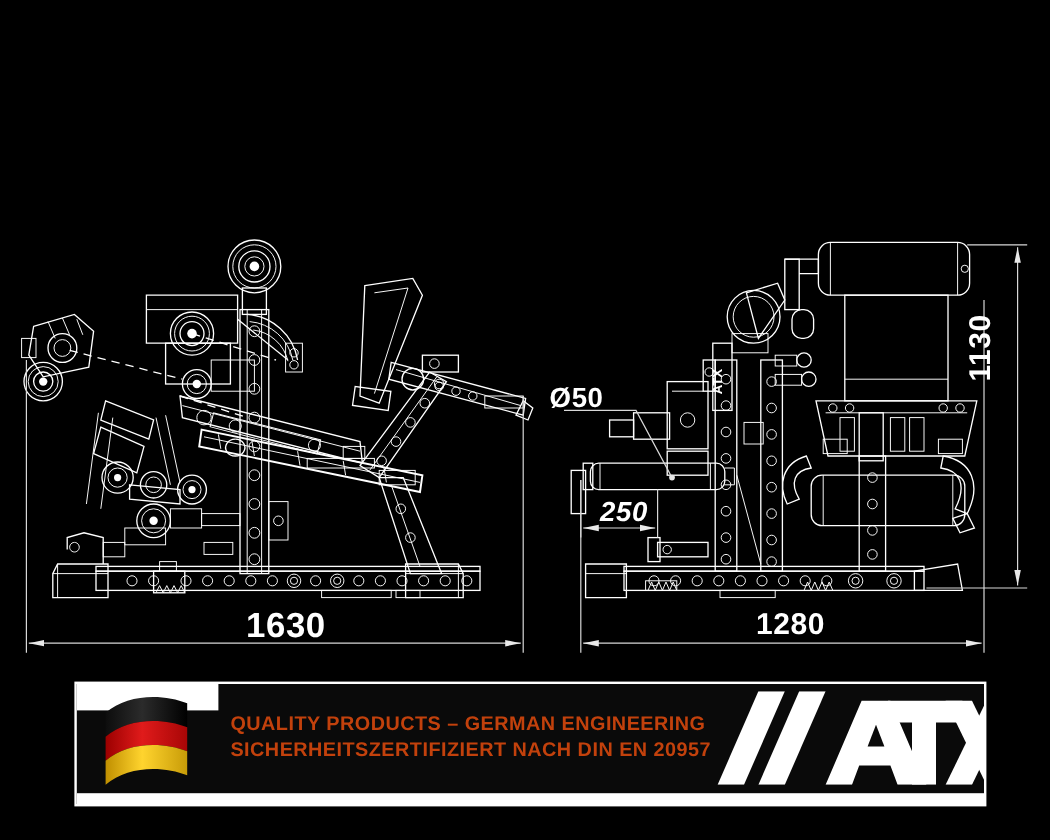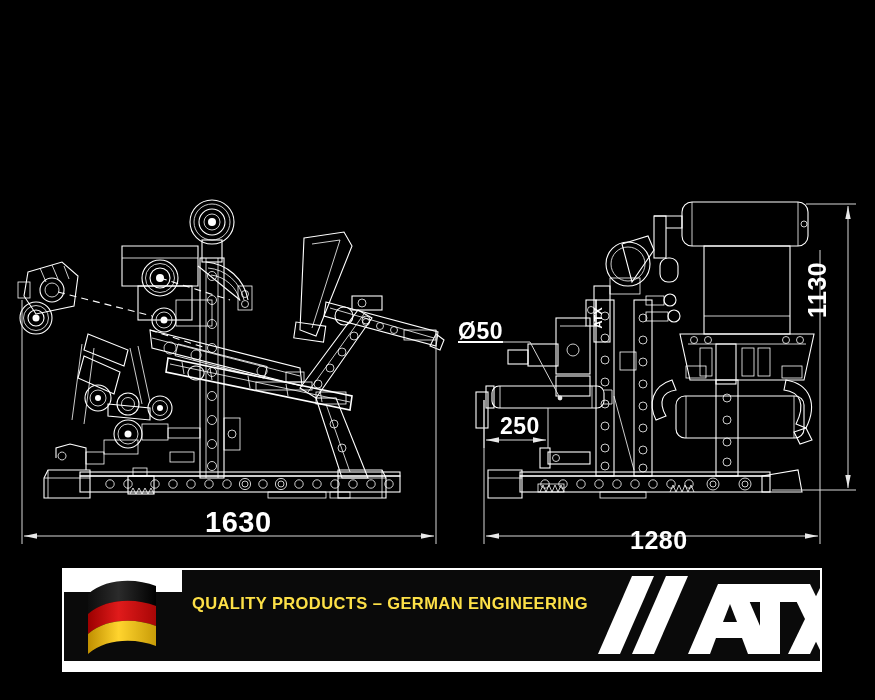--- a/index.html
+++ b/index.html
@@ -10,44 +10,44 @@
   #stage{position:absolute;inset:0;background:#000;}
   svg.layer{position:absolute;left:0;top:0;width:875px;height:700px;}
 
   
   .dimtext{
     position:absolute;color:#fff;font-weight:700;
     font-family:"Liberation Sans",sans-serif;letter-spacing:.5px;
     white-space:nowrap;line-height:1;
   }
   #dim-1630{left:205px;top:508px;font-size:29px;}
-  #dim-1280{left:630px;top:508px;font-size:25px;margin-top:20px;}
-  #dim-250 {left:500px;top:415px;font-size:23px;}
-  #dim-d50 {left:458px;top:320px;font-size:23px;text-decoration:underline;}
+  #dim-1280{left:630px;top:508px;font-size:25px;}
+  #dim-250 {left:500px;top:415px;font-size:23px;font-style:italic;}
+  #dim-d50 {left:458px;top:320px;font-size:23px;}
   #dim-1130{
     left:805px;top:318px;font-size:25px;
     transform:rotate(-90deg);transform-origin:left top;
   }
 
   
   #banner{
     position:absolute;left:62px;top:568px;width:760px;height:104px;
     background:#0a0a0a;border:2px solid #fff;box-sizing:border-box;
     overflow:hidden;
   }
   #banner-inner{position:absolute;inset:0;}
   #flag-white-field{
     position:absolute;left:0;top:0;width:118px;height:22px;background:#fff;
   }
   #flag{position:absolute;left:20px;top:6px;width:76px;height:80px;}
   #banner-text{
     position:absolute;left:128px;top:22px;
     font-family:"Liberation Sans",sans-serif;
     font-weight:700;font-size:16.5px;line-height:22px;
-    letter-spacing:.4px;color:#fde047;white-space:nowrap;
+    letter-spacing:.4px;color:#c2410c;white-space:nowrap;
   }
   #banner-text div{height:22px;}
   #atx-logo{position:absolute;right:-2px;top:6px;width:230px;height:78px;}
   #banner-bottom-bar{
     position:absolute;left:0;bottom:0;width:100%;height:9px;background:#fff;
   }
 </style>
 </head>
 <body>
 
@@ -503,20 +503,21 @@
             <stop offset="1" stop-color="#c89c08"></stop>
           </linearGradient>
         </defs>
         <path d="M4,18 C22,2 52,2 72,10 L72,30 C52,22 22,22 4,38 Z" fill="url(#gBlk)"></path>
         <path d="M4,38 C22,22 52,22 72,30 L72,50 C52,42 22,42 4,58 Z" fill="url(#gRed)"></path>
         <path d="M4,58 C22,42 52,42 72,50 L72,70 C52,62 22,62 4,78 Z" fill="url(#gGold)"></path>
       </svg>
 
       <div id="banner-text">
         <div>QUALITY PRODUCTS – GERMAN ENGINEERING</div>
+        <div>SICHERHEITSZERTIFIZIERT NACH DIN EN 20957</div>
       </div>
 
       <svg id="atx-logo" viewBox="0 0 230 78" preserveAspectRatio="none">
 
         <polygon points="6,78 40,0 62,0 28,78" fill="#ffffff"></polygon>
         <polygon points="40,78 74,0 96,0 62,78" fill="#ffffff"></polygon>
 
         <polygon points="96,78 126,8 150,8 180,78 156,78 150,62 124,62 118,78" fill="#ffffff"></polygon>
         <polygon points="131,46 138,28 145,46" fill="#0a0a0a"></polygon>
 

